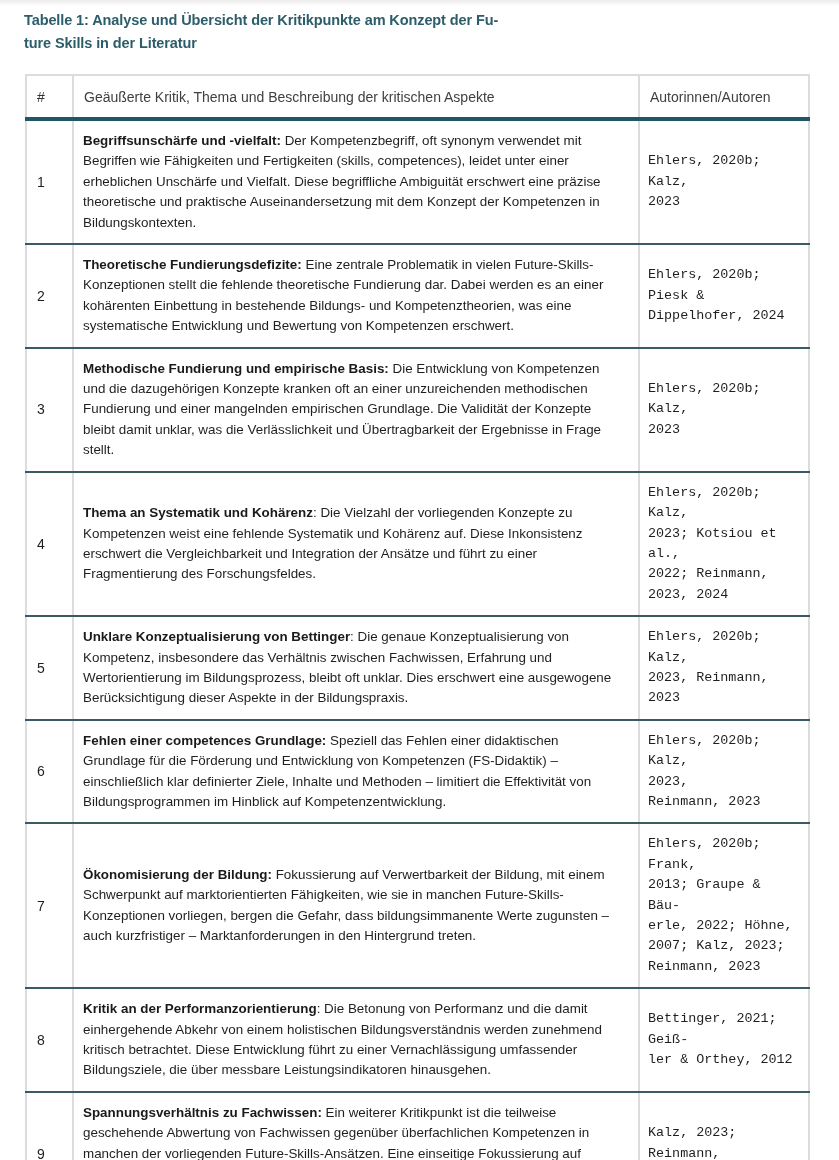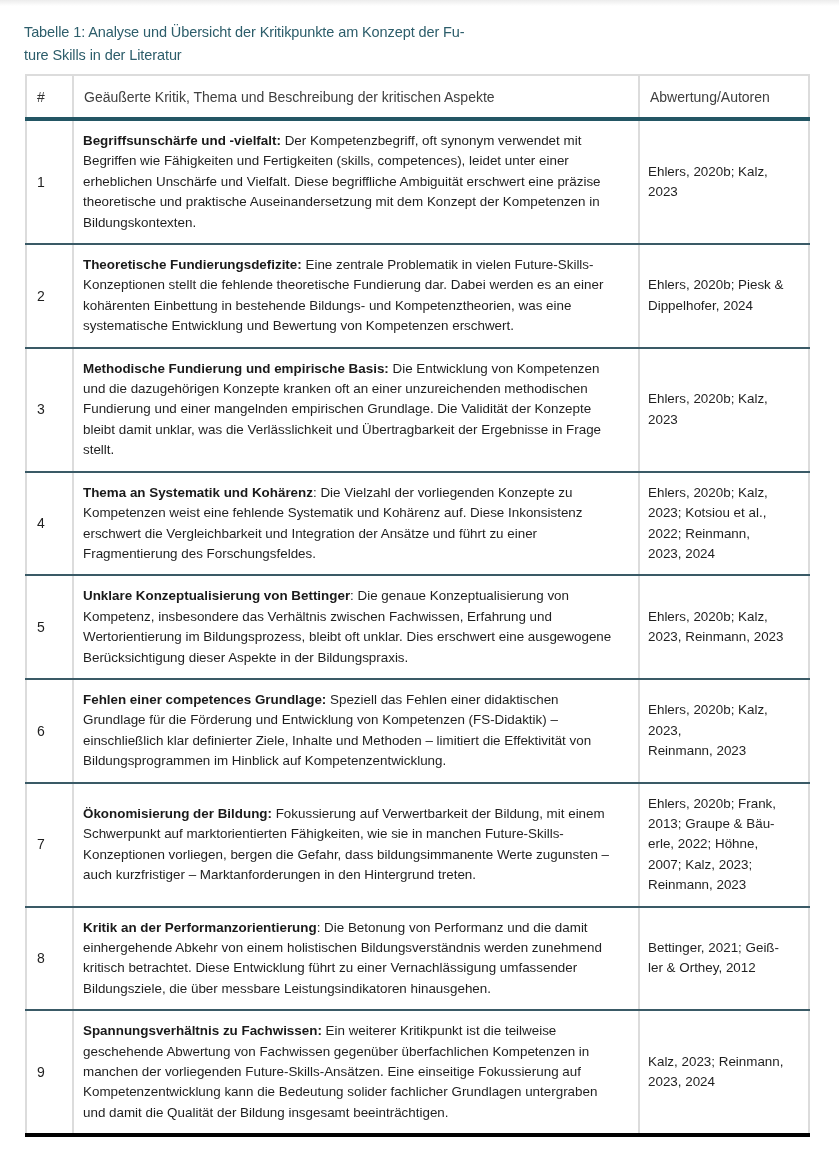--- a/index.html
+++ b/index.html
@@ -21,24 +21,23 @@
       width: 839px; height: 6px;
       background: linear-gradient(#ececec, #ffffff);
     }
     .caption {
       position: absolute;
       left: 24px;
       top: 9px;
       width: 560px;
       font-size: 14.5px;
       line-height: 23px;
-      font-weight: normal;
+      font-weight: bold;
       color: #2c5d6a;
       letter-spacing: -0.1px;
-      margin-top: 12px;
     }
     table.crit {
       position: absolute;
       left: 25px;
       top: 74px;
       width: 783px;
       border-collapse: collapse;
       table-layout: fixed;
     }
     table.crit col.c-num { width: 47px; }
@@ -73,20 +72,21 @@
     table.crit tbody td.num {
       padding-left: 10px;
       font-size: 14px;
     }
     table.crit tbody td.desc {
       padding-left: 9px;
       padding-right: 18px;
     }
     table.crit tbody td.auth {
       padding-left: 8px;
+      font-family: Liberation Mono, monospace;
     }
     table.crit tbody tr:last-child td {
       border-bottom: 4px solid #000000;
     }
     .topic {
       font-weight: bold;
       color: #1a1a1a;
     }
     .pre-line { white-space: pre-line; }
   </style>
@@ -101,21 +101,21 @@
 <table class="crit">
   <colgroup>
     <col class="c-num">
     <col class="c-desc">
     <col class="c-auth">
   </colgroup>
   <thead>
     <tr>
       <th class="h-num">#</th>
       <th>Geäußerte Kritik, Thema und Beschreibung der kritischen Aspekte</th>
-      <th>Abwertung/Autoren</th>
+      <th>Autorinnen/Autoren</th>
     </tr>
   </thead>
   <tbody>
     <tr>
       <td class="num">1</td>
       <td class="desc"><span class="topic">Begriffsunschärfe und -vielfalt:</span><span> Der Kompetenzbegriff, oft synonym verwendet mit Begriffen wie Fähigkeiten und Fertigkeiten (skills, competences), leidet unter einer erheblichen Unschärfe und Vielfalt. Diese begriffliche Ambiguität erschwert eine präzise theoretische und praktische Auseinandersetzung mit dem Konzept der Kompetenzen in Bildungskontexten.</span></td>
       <td class="auth pre-line">Ehlers, 2020b; Kalz,
 2023</td>
     </tr>
     <tr>

